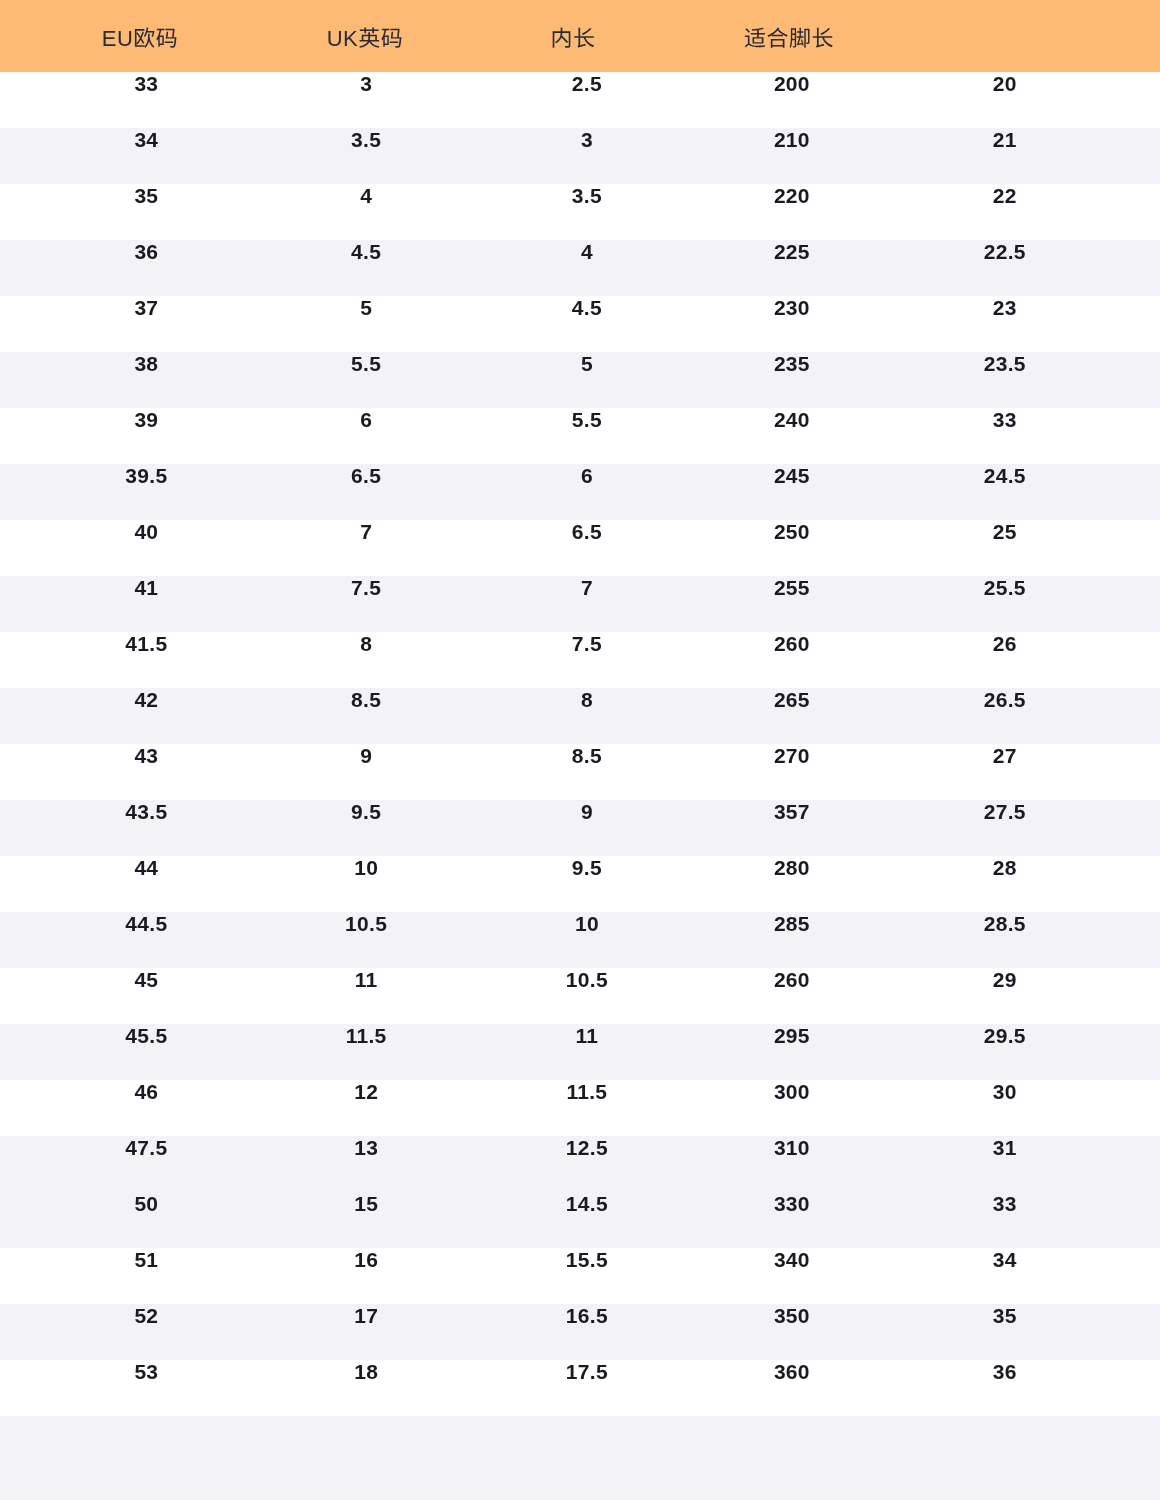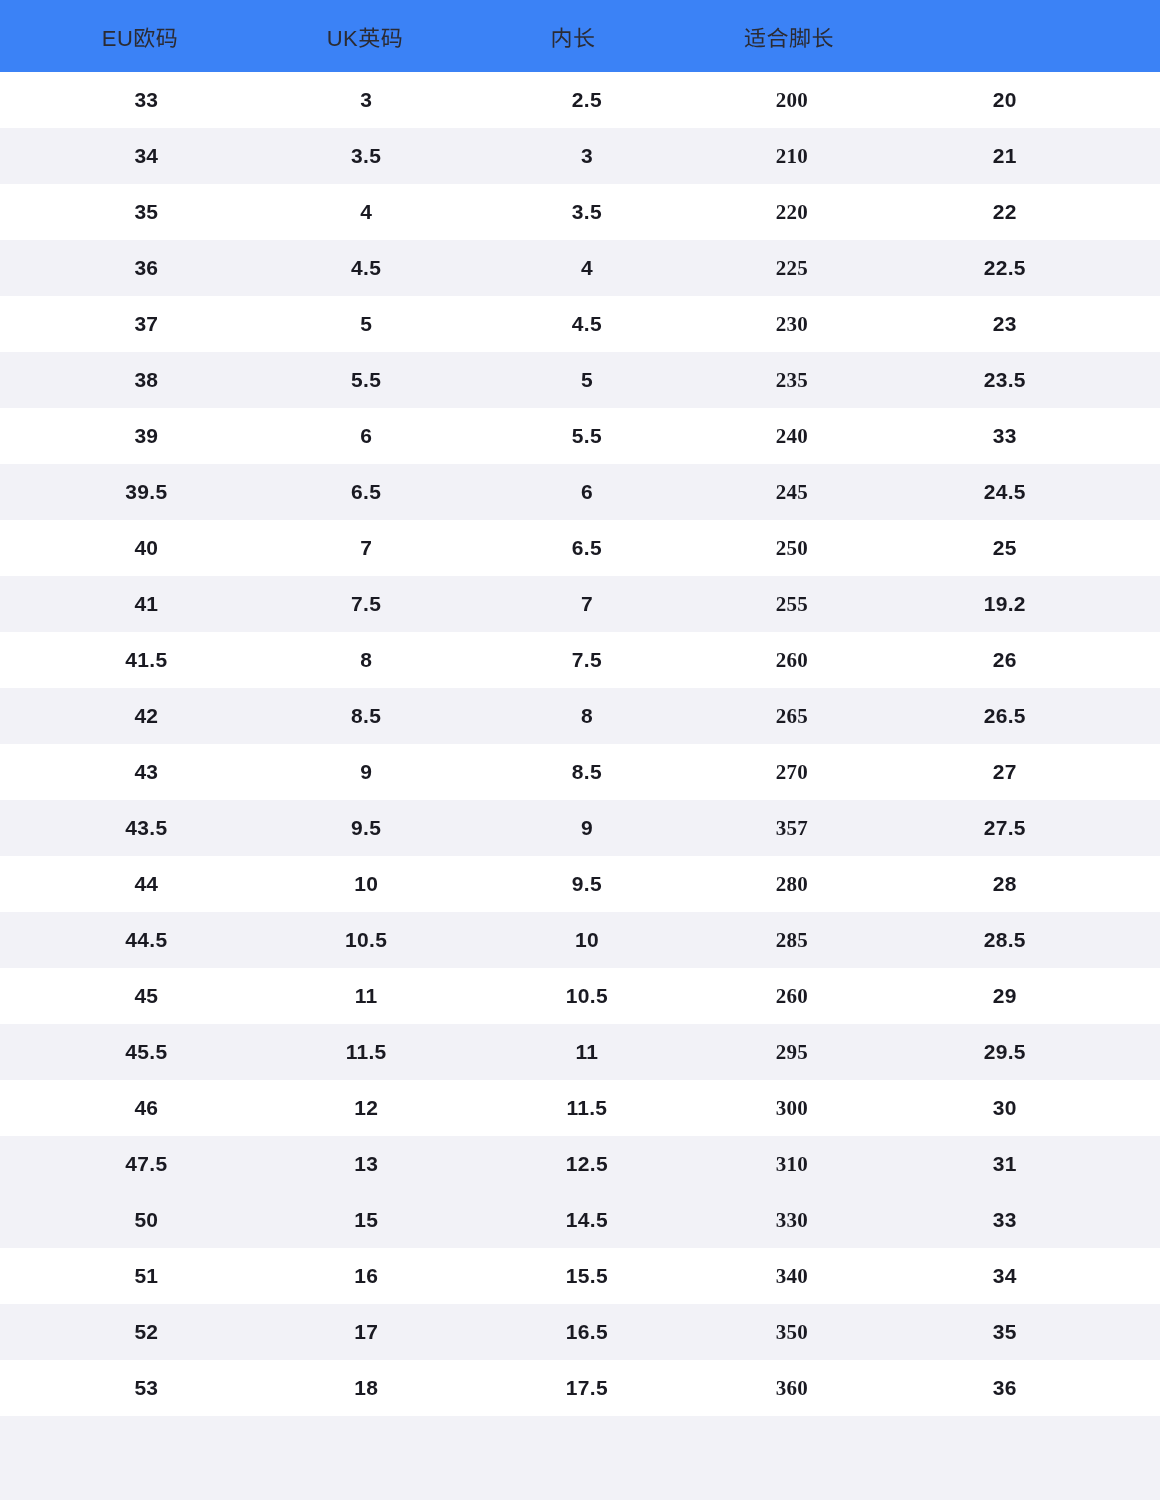--- a/index.html
+++ b/index.html
@@ -19,63 +19,63 @@
     width: 1160px;
     display: flex;
     flex-direction: column;
   }
 
   
   .table-header {
     height: 72px;
     display: flex;
     align-items: center;
-    background: #3b82f6;
+    background: #fdba74;
     padding: 0 28px;
     box-sizing: border-box;
   }
   .table-header .cell {
     font-size: 22px;
     font-weight: 400;
     color: #2b2b33;
     text-align: center;
     letter-spacing: 0.5px;
     white-space: nowrap;
   }
 
   
   .table-body {
     display: flex;
     flex-direction: column;
   }
   .row {
     height: 56px;
     display: flex;
-    align-items: center;
+    align-items: flex-start;
     padding: 0 36px;
     box-sizing: border-box;
     background: #f2f2f7;
   }
   .row.striped {
     background: #ffffff;
   }
   .row .cell {
     font-size: 21px;
     font-weight: 700;
     color: #1a1a22;
     text-align: center;
     letter-spacing: 0.3px;
     white-space: nowrap;
   }
 
   
   .c0 { width: 224px; }             
   .c1 { width: 222px; }             
   .c2 { width: 226px; }             
-  .c3 { width: 190px; font-family: Liberation Serif, serif; }             
+  .c3 { width: 190px; }             
   .c4 { width: 242px; }             
 </style>
 </head>
 <body>
 
 <div class="size-table">
 
   <div class="table-header">
     <div class="cell c0">EU欧码</div>
     <div class="cell c2">UK英码</div>
@@ -145,21 +145,21 @@
         <div class="cell c1">7</div>
         <div class="cell c2">6.5</div>
         <div class="cell c3">250</div>
         <div class="cell c4">25</div>
       </div>
       <div class="row">
         <div class="cell c0">41</div>
         <div class="cell c1">7.5</div>
         <div class="cell c2">7</div>
         <div class="cell c3">255</div>
-        <div class="cell c4">19.2</div>
+        <div class="cell c4">25.5</div>
       </div>
       <div class="row striped">
         <div class="cell c0">41.5</div>
         <div class="cell c1">8</div>
         <div class="cell c2">7.5</div>
         <div class="cell c3">260</div>
         <div class="cell c4">26</div>
       </div>
       <div class="row">
         <div class="cell c0">42</div>

